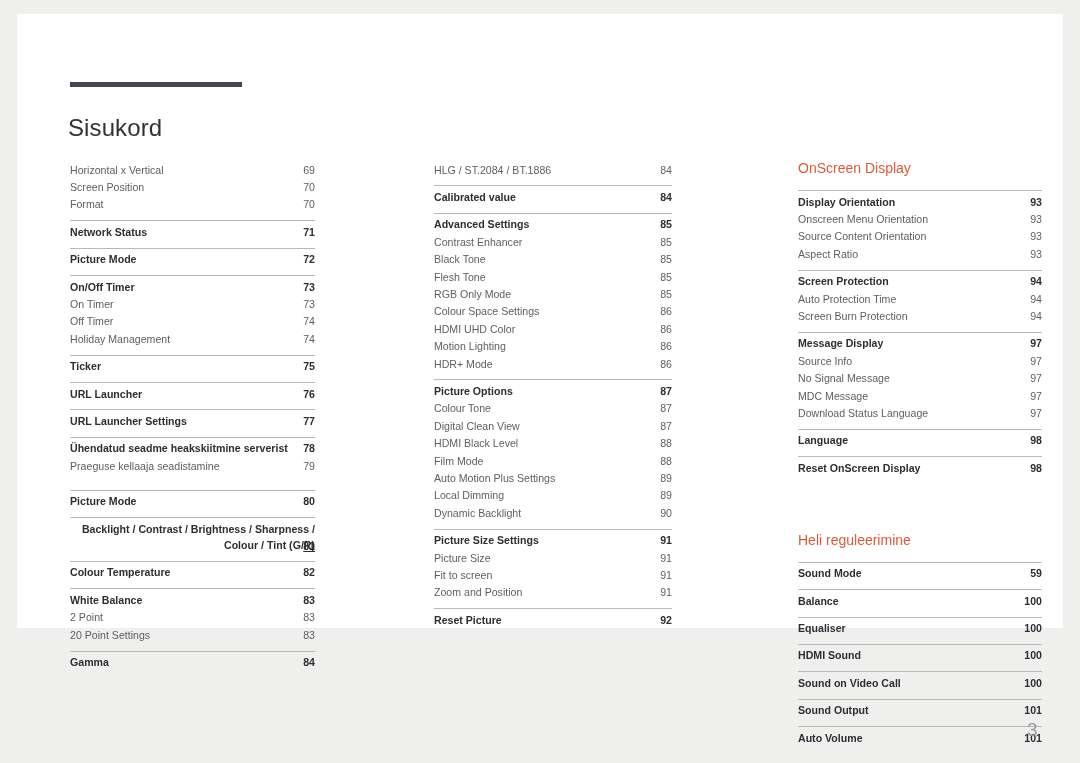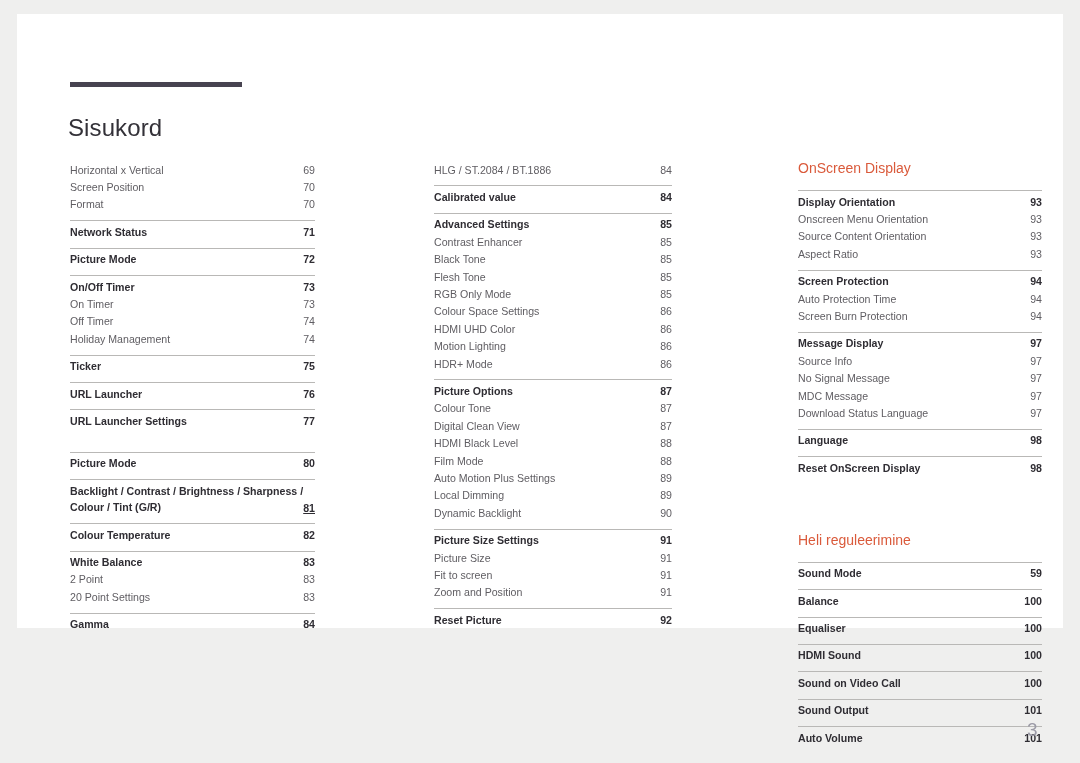--- a/index.html
+++ b/index.html
@@ -58,20 +58,21 @@
     font-weight: 400;
     line-height: 1;
     white-space: nowrap;
   }
   .heading-gap-top { margin-top: 56px; }
   .heading-gap-bottom { height: 15px; }
 
   .group {
     border-top: 1px solid #b9b8b6;
     padding-top: 2px;
+    text-align: right;
   }
   .group.no-rule {
     border-top: none;
     padding-top: 0;
   }
   .group-spacer { height: 7px; }
 
   .row {
     display: flex;
     align-items: baseline;
@@ -190,20 +191,30 @@
           </div>
         </div>
         <div class="group-spacer"></div>
         <div class="group">
           <div class="row main">
             <span class="lbl">URL Launcher Settings</span>
             <span class="pg">77</span>
           </div>
         </div>
         <div class="group-spacer"></div>
+        <div class="group">
+          <div class="row main">
+            <span class="lbl">Ühendatud seadme heakskiitmine serverist</span>
+            <span class="pg">78</span>
+          </div>
+          <div class="row sub">
+            <span class="lbl">Praeguse kellaaja seadistamine</span>
+            <span class="pg">79</span>
+          </div>
+        </div>
         <div class="heading-gap-bottom"></div>
         <div class="group-spacer" style="height: 0px;"></div>
         <div class="group">
           <div class="row main">
             <span class="lbl">Picture Mode</span>
             <span class="pg">80</span>
           </div>
         </div>
         <div class="group-spacer"></div>
         <div class="group">

